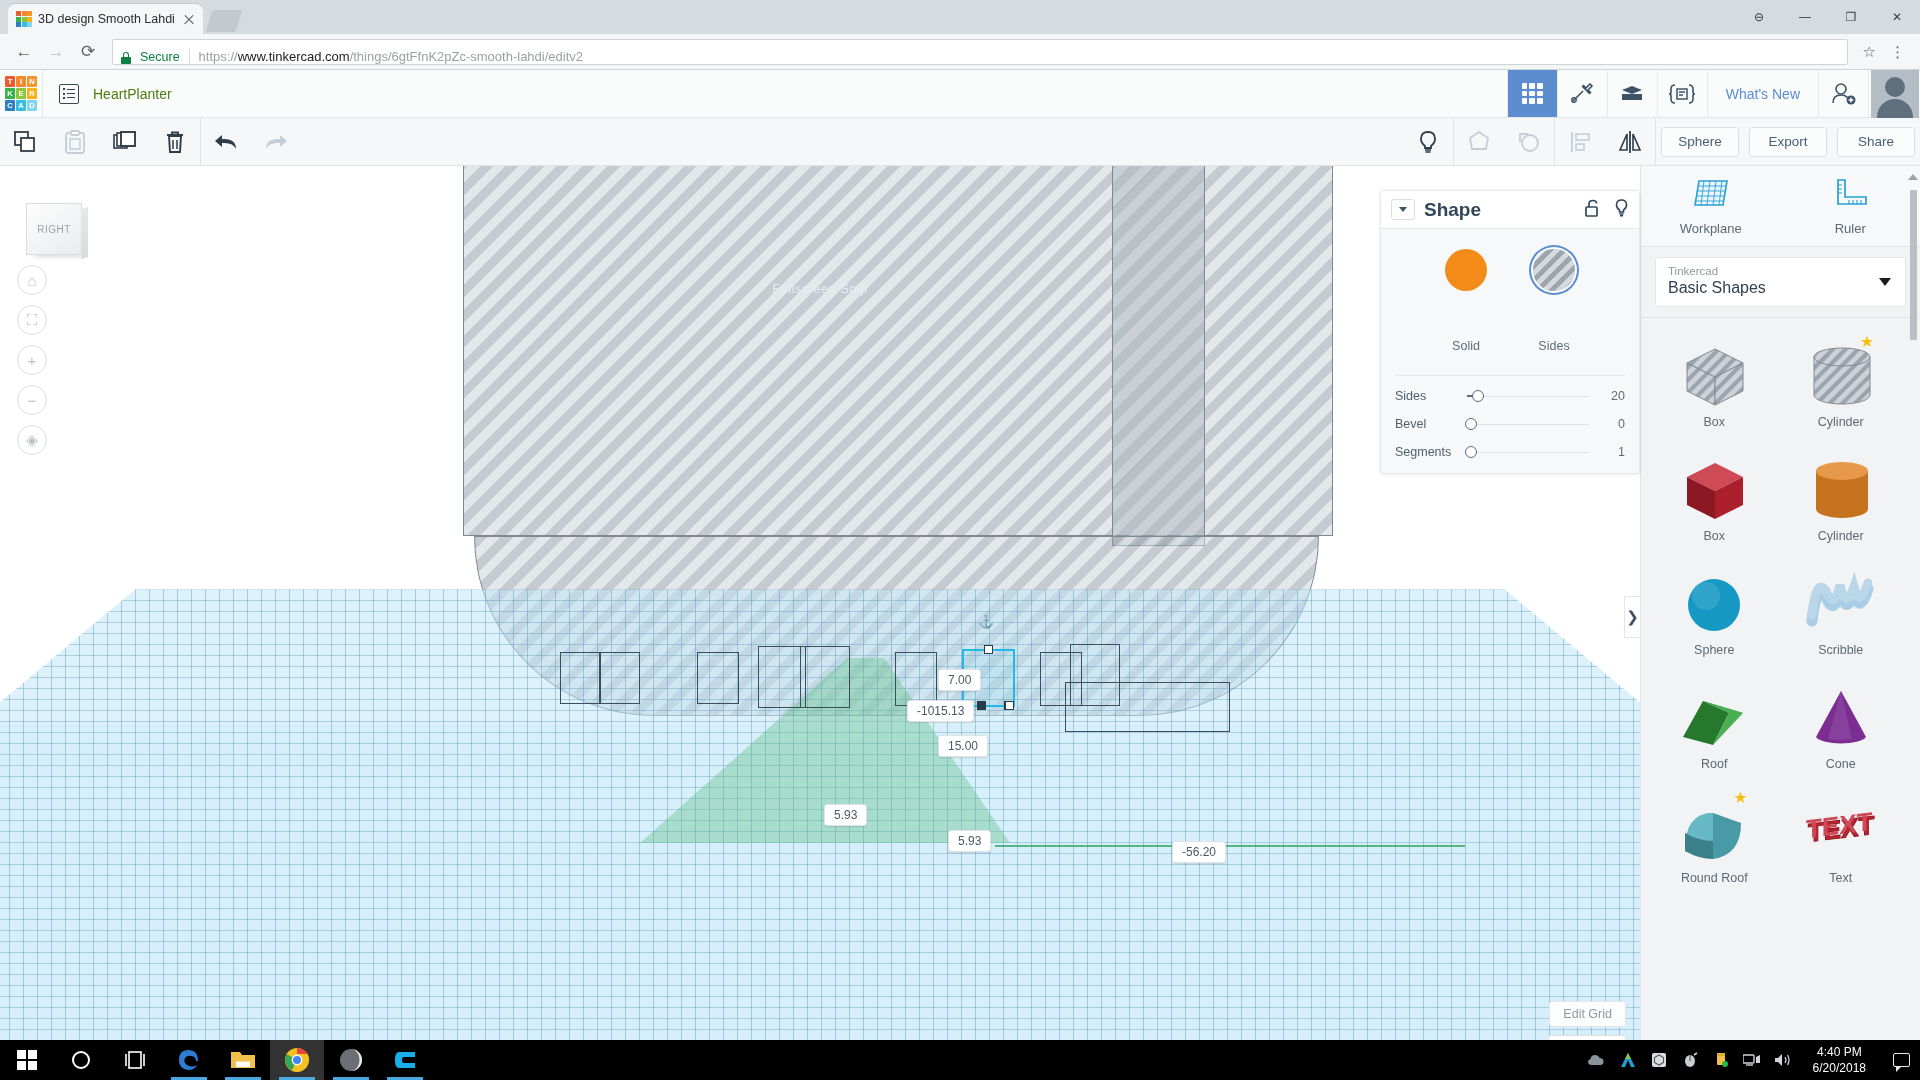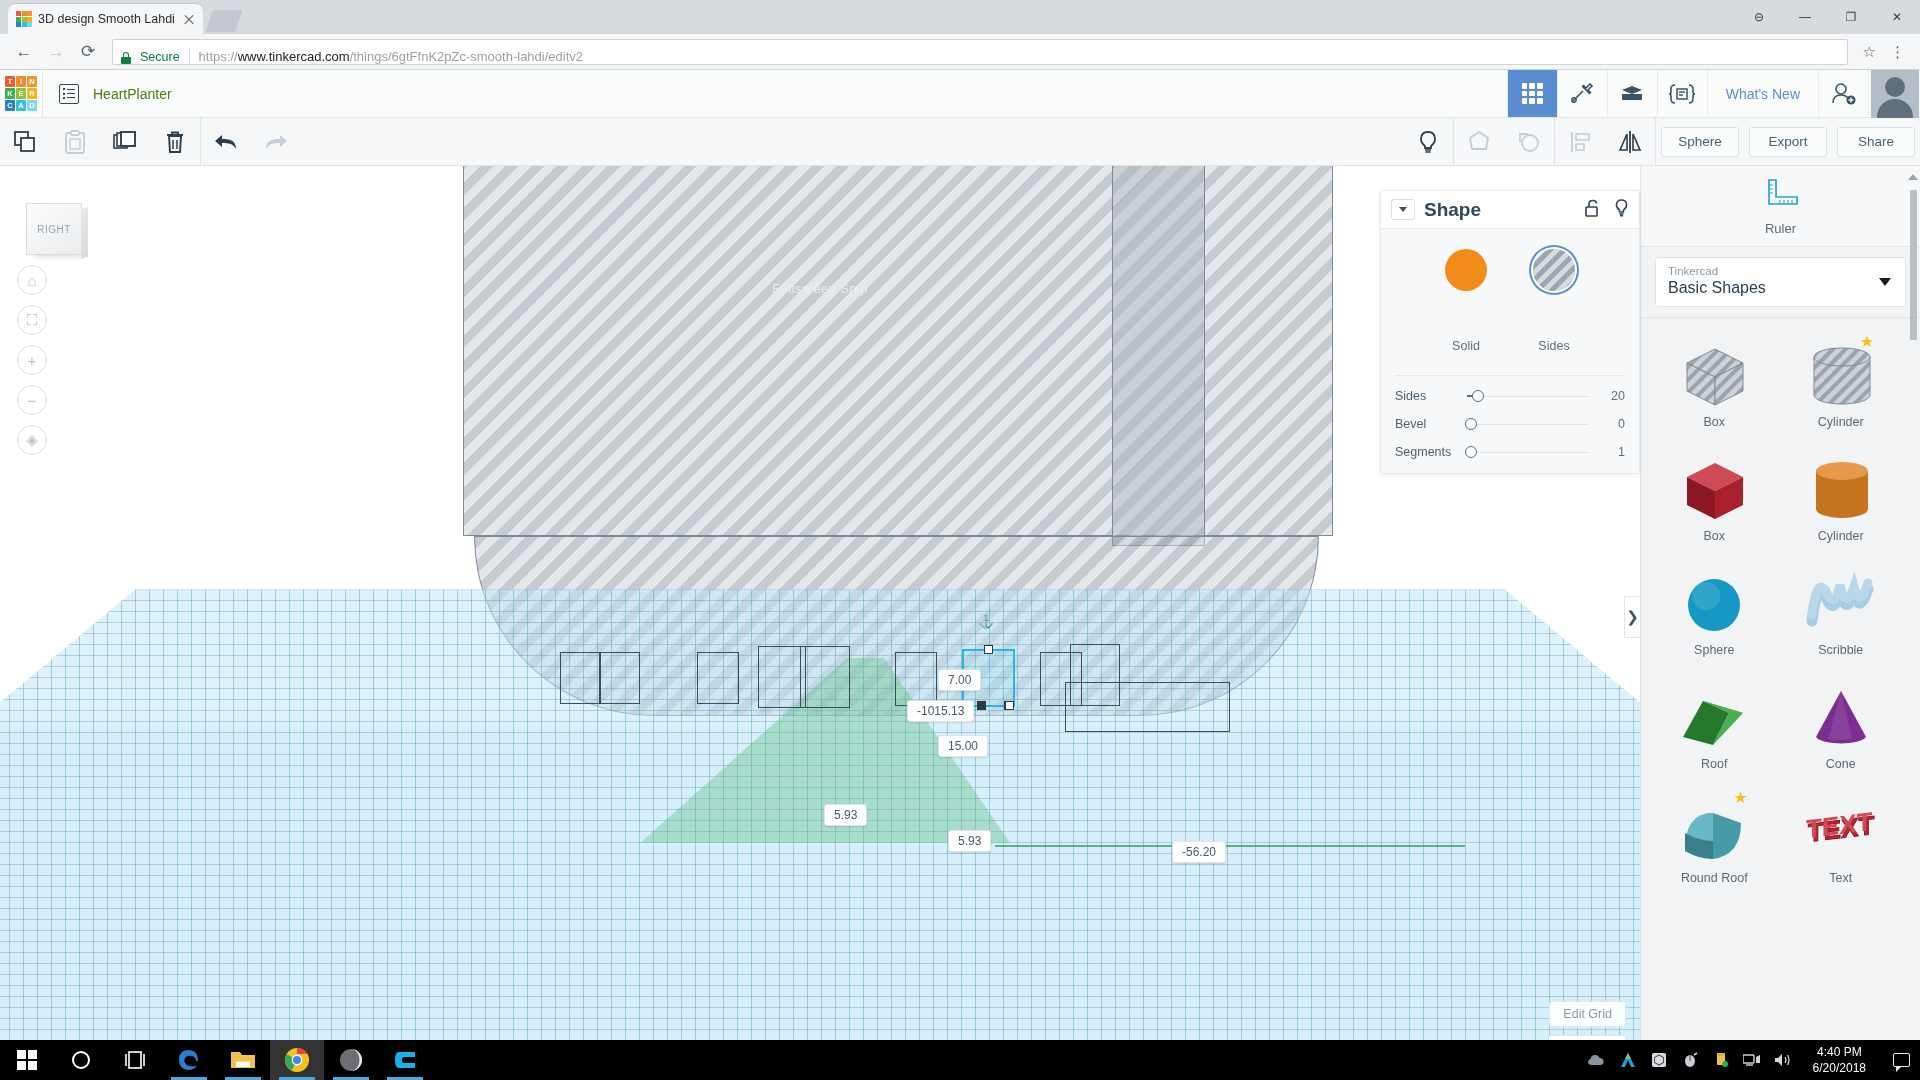--- a/index.html
+++ b/index.html
@@ -670,20 +670,28 @@
         <span class="slider-knob" style="left:0px;"></span>
       </span>
       <span class="slider-val">1</span>
     </div>
   </div>
 
   <div class="rightbar">
     <div class="rb-tools">
       <div class="rb-tool">
         <svg width="40" height="34" viewBox="0 0 40 34">
+          <path d="M8 3 L36 3 L32 27 L4 27 Z" fill="#eaf6fc" stroke="#2b9fd4" stroke-width="1.6"></path>
+          <path d="M13 3 L10 27 M19 3 L16 27 M25 3 L22 27 M31 3 L28 27" stroke="#2b9fd4" stroke-width=".9"></path>
+          <path d="M7 8 L35 8 M6.4 13 L34.2 13 M5.8 18 L33.5 18 M5.2 23 L32.8 23" stroke="#2b9fd4" stroke-width=".9"></path>
+        </svg>
+        <div class="rb-tool-lbl">Workplane</div>
+      </div>
+      <div class="rb-tool">
+        <svg width="40" height="34" viewBox="0 0 40 34">
           <path d="M8 2 L8 26 L36 26 L36 19 L15 19 L15 2 Z" fill="none" stroke="#2b9fd4" stroke-width="1.7"></path>
           <path d="M19 26 v-4 M23 26 v-4 M27 26 v-4 M31 26 v-4" stroke="#2b9fd4" stroke-width="1.1"></path>
           <path d="M8 7 h4 M8 11 h4 M8 15 h4" stroke="#2b9fd4" stroke-width="1.1"></path>
         </svg>
         <div class="rb-tool-lbl">Ruler</div>
       </div>
     </div>
 
     <div class="rb-select">
       <div class="rb-sel-sub">Tinkercad</div>

